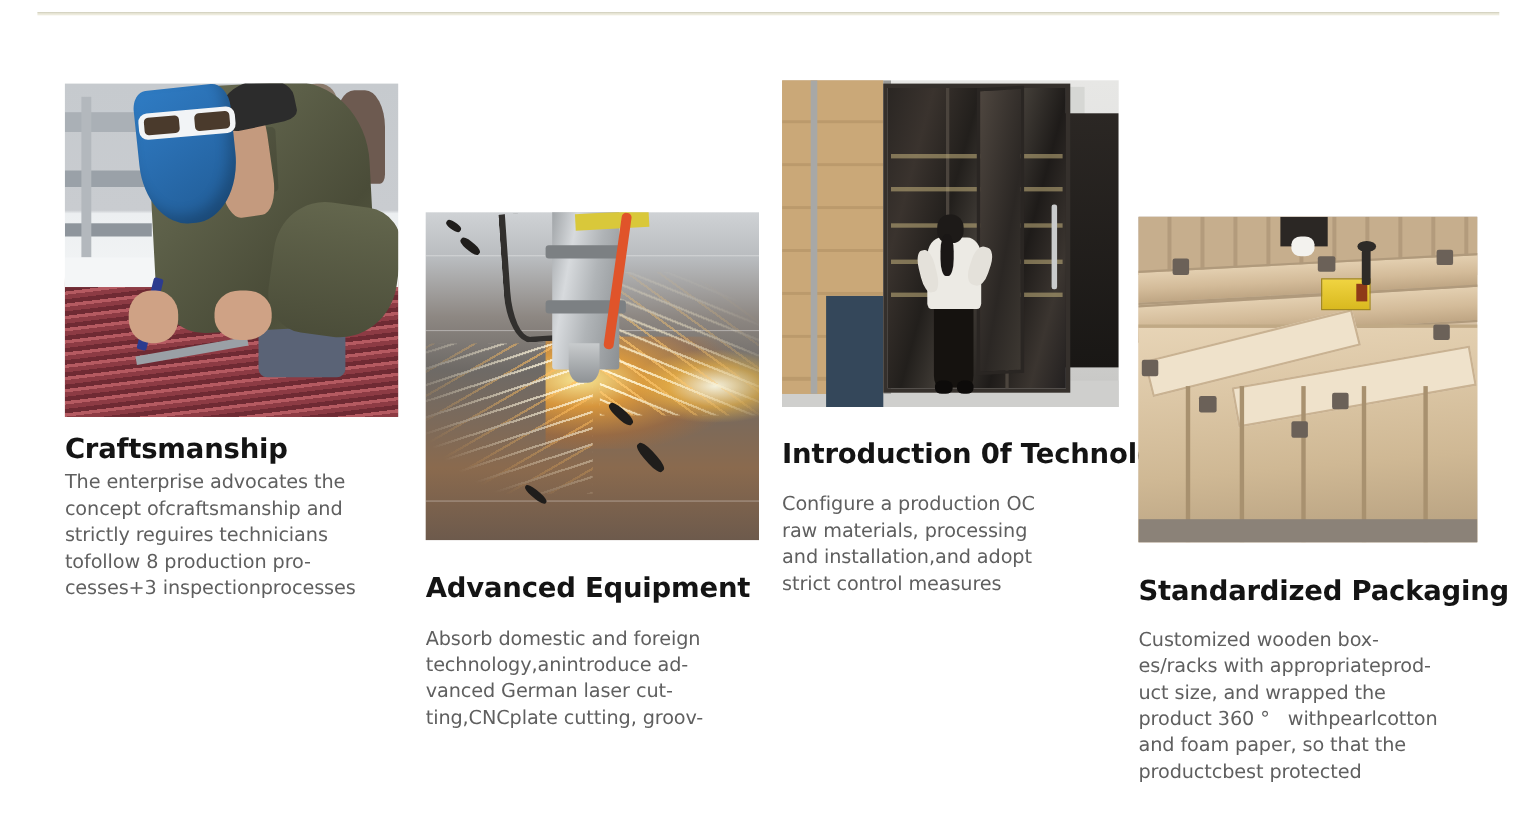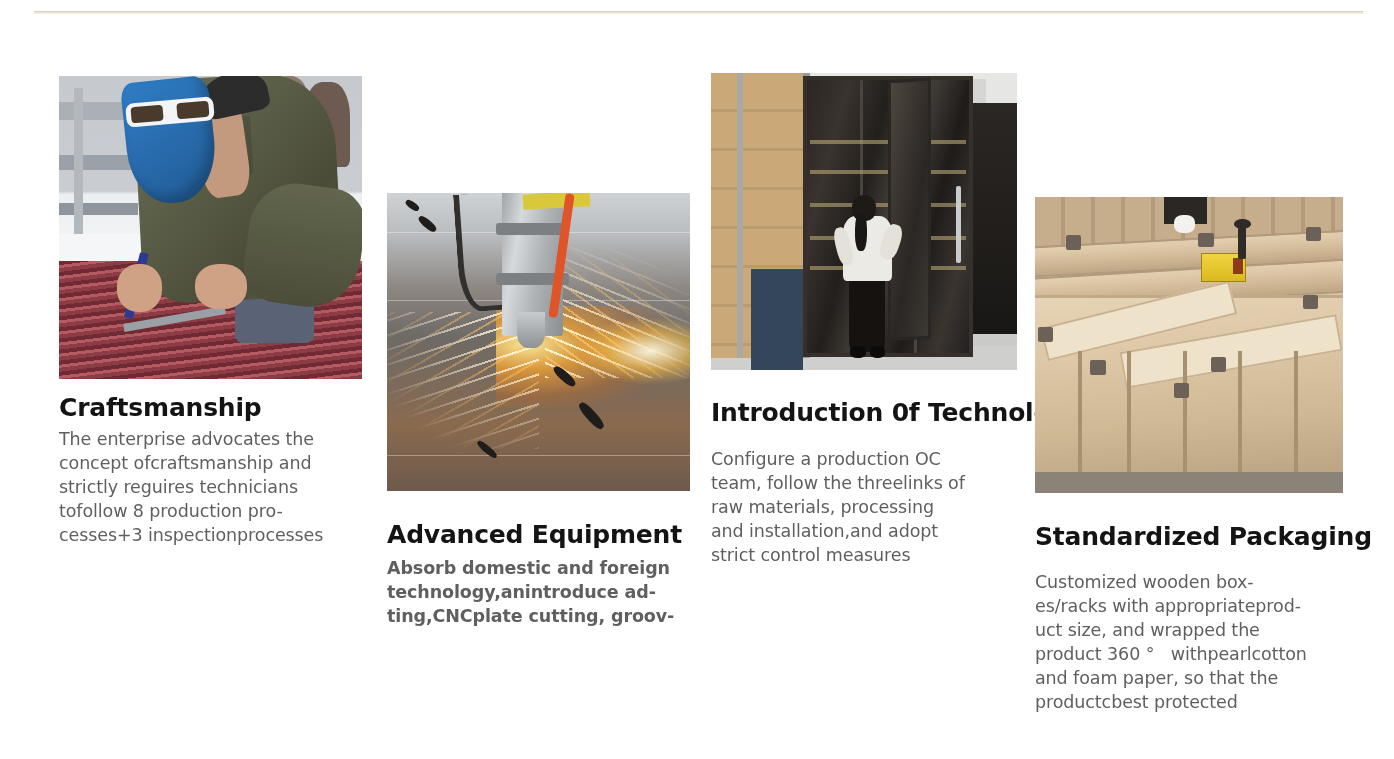--- a/index.html
+++ b/index.html
@@ -53,21 +53,21 @@
 
   
   #f1 { left: 59px;  top: 76px; }
   #f1 .photo { width: 303px; height: 303px; }
   #f1 .heading { margin-top: 15px; }
   #f1 .body-text { margin-top: 4px; }
 
   #f2 { left: 387px; top: 193px; }
   #f2 .photo { width: 303px; height: 298px; }
   #f2 .heading { margin-top: 30px; }
-  #f2 .body-text { margin-top: 6px; font-weight: bold; }
+  #f2 .body-text { margin-top: 19px; }
 
   #f3 { left: 711px; top: 73px; }
   #f3 .photo { width: 306px; height: 297px; }
   #f3 .heading { margin-top: 29px; }
   #f3 .body-text { margin-top: 19px; }
 
   #f4 { left: 1035px; top: 197px; }
   #f4 .photo { width: 308px; height: 296px; }
   #f4 .heading { margin-top: 30px; }
   #f4 .body-text { margin-top: 18px; }
@@ -469,20 +469,21 @@
     <div class="slug s1"></div>
     <div class="slug s2"></div>
     <div class="slug s3"></div>
     <div class="slug s4"></div>
     <div class="slug s5"></div>
   </div>
   <div class="heading">Advanced Equipment</div>
   <div class="body-text">
     <span class="ln">Absorb domestic and foreign</span>
     <span class="ln">technology,anintroduce ad-</span>
+    <span class="ln">vanced German laser cut-</span>
     <span class="ln">ting,CNCplate cutting, groov-</span>
   </div>
 </div>
 
 <div class="feature" id="f3">
   <div class="photo ph-show">
     <div class="floor"></div>
     <div class="right-wall"></div>
     <div class="right-cab"></div>
     <div class="crate-wall"></div>
@@ -502,21 +503,20 @@
     <div class="shoe-r"></div>
     <div class="person-top"></div>
     <div class="person-arm-l"></div>
     <div class="person-arm-r"></div>
     <div class="person-head"></div>
     <div class="person-hair"></div>
   </div>
   <div class="heading">Introduction 0f Technology</div>
   <div class="body-text">
     <span class="ln">Configure a production OC</span>
-    <span class="ln">team, follow the threelinks of</span>
     <span class="ln">raw materials, processing</span>
     <span class="ln">and installation,and adopt</span>
     <span class="ln">strict control measures</span>
   </div>
 </div>
 
 <div class="feature" id="f4">
   <div class="photo ph-pack">
     <div class="bg-stack"></div>
     <div class="dark-gap"></div>

